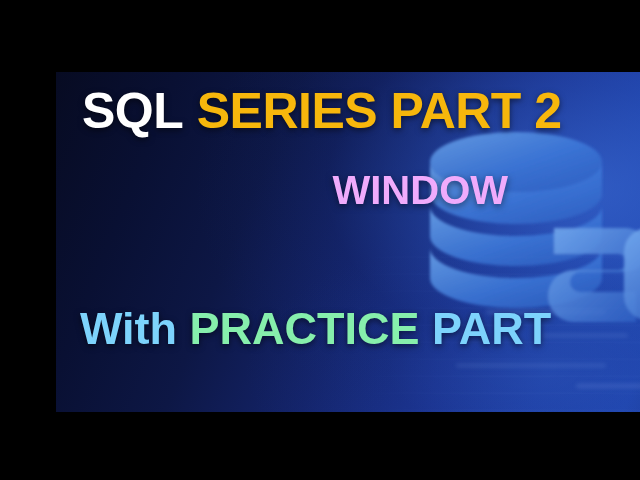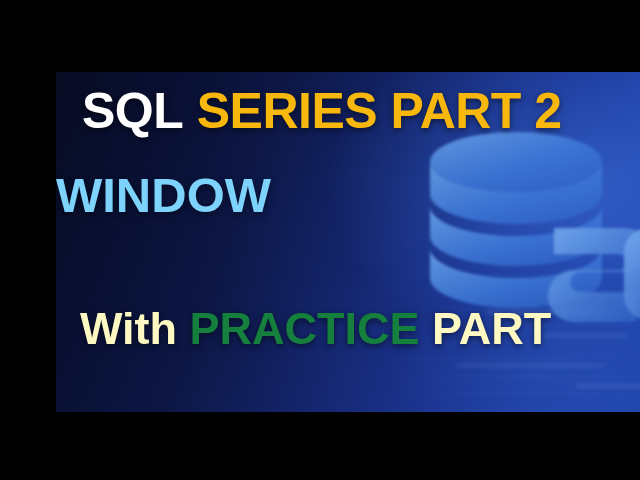--- a/index.html
+++ b/index.html
@@ -129,42 +129,42 @@
     text-shadow: 0 2px 6px rgba(0,0,0,0.55);
   }
   .headline .w-sql   { color: #ffffff; }
   .headline .w-gold  { color: #f7b70c; }
 
   .subject {
     position: absolute;
     left: 0;
     top: 96px;
     width: 452px;
-    text-align: left;
-    font-size: 49px;
+    text-align: right;
+    font-size: 40px;
     font-weight: bold;
     line-height: 1.14;
-    color: #7dd3fc;
+    color: #f0abfc;
     letter-spacing: 0px;
     text-shadow: 0 2px 7px rgba(0,0,0,0.50);
   }
   .subject .subject-line { display: block; white-space: nowrap; }
 
   .tagline {
     position: absolute;
     left: 24px;
     top: 234px;
     font-size: 45px;
     font-weight: bold;
     line-height: 1;
     white-space: nowrap;
     text-shadow: 0 2px 6px rgba(0,0,0,0.55);
   }
-  .tagline .w-white  { color: #fef9c3; }
-  .tagline .w-orange { color: #15803d; }
+  .tagline .w-white  { color: #7dd3fc; }
+  .tagline .w-orange { color: #86efac; }
 </style>
 </head>
 <body>
 
 <div class="thumbnail-frame">
 
   <div class="slide-canvas">
 
     <div class="bg-gradient"></div>
     <div class="bg-bloom-right"></div>

